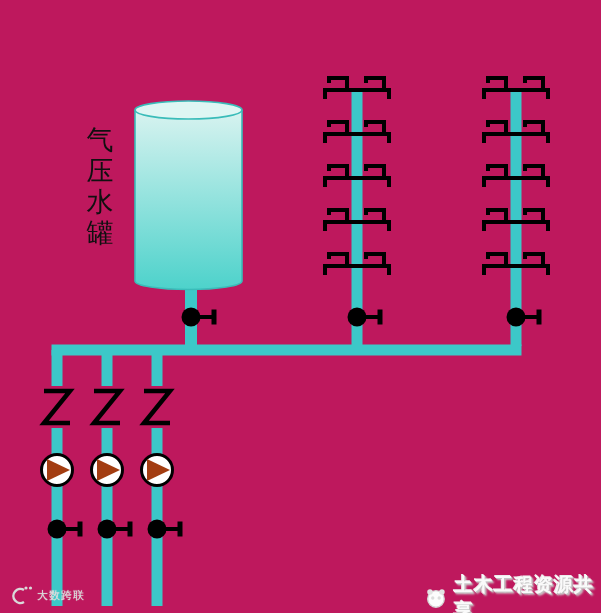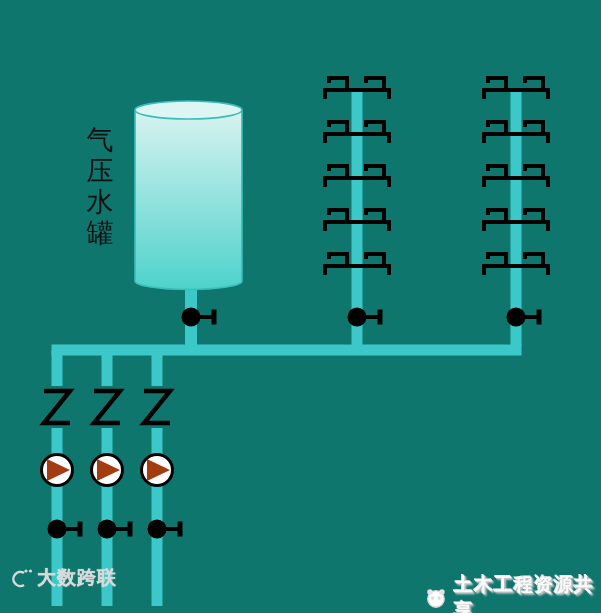--- a/index.html
+++ b/index.html
@@ -1,38 +1,38 @@
 <!DOCTYPE html>
 <html><head>
 <meta charset="utf-8">
 <style>
   html,body{margin:0;padding:0;background:#ffffff;}
   .stage{
     position:relative;
     width:601px;height:613px;
-    background:#0f766e;
+    background:#be185d;
     overflow:hidden;
     font-family:"Liberation Sans", sans-serif;
   }
   .stage svg.diagram{position:absolute;left:0;top:0;}
   .tank-label{
     position:absolute;
     left:84px;top:124px;
     width:32px;
     font-family:"DejaVu Serif","Liberation Serif",serif;
     font-size:27px;line-height:31px;
     color:#101010;
     text-align:center;
     word-break:break-all;
   }
   .wm-left{
-    position:absolute;left:8px;top:565px;
+    position:absolute;left:8px;top:584px;
     display:flex;align-items:center;gap:3px;
     color:#d9d9d9;
-    font-size:19px;font-weight:bold;
+    font-size:11px;font-weight:normal;
     letter-spacing:1px;
     text-shadow:0 0 1px #e9e9e9;
     user-select:none;
   }
   .wm-right{
     position:absolute;left:424px;top:572px;
     display:flex;align-items:center;gap:6px;
     color:#fafafa;
     font-size:19px;font-weight:bold;
     letter-spacing:1px;

